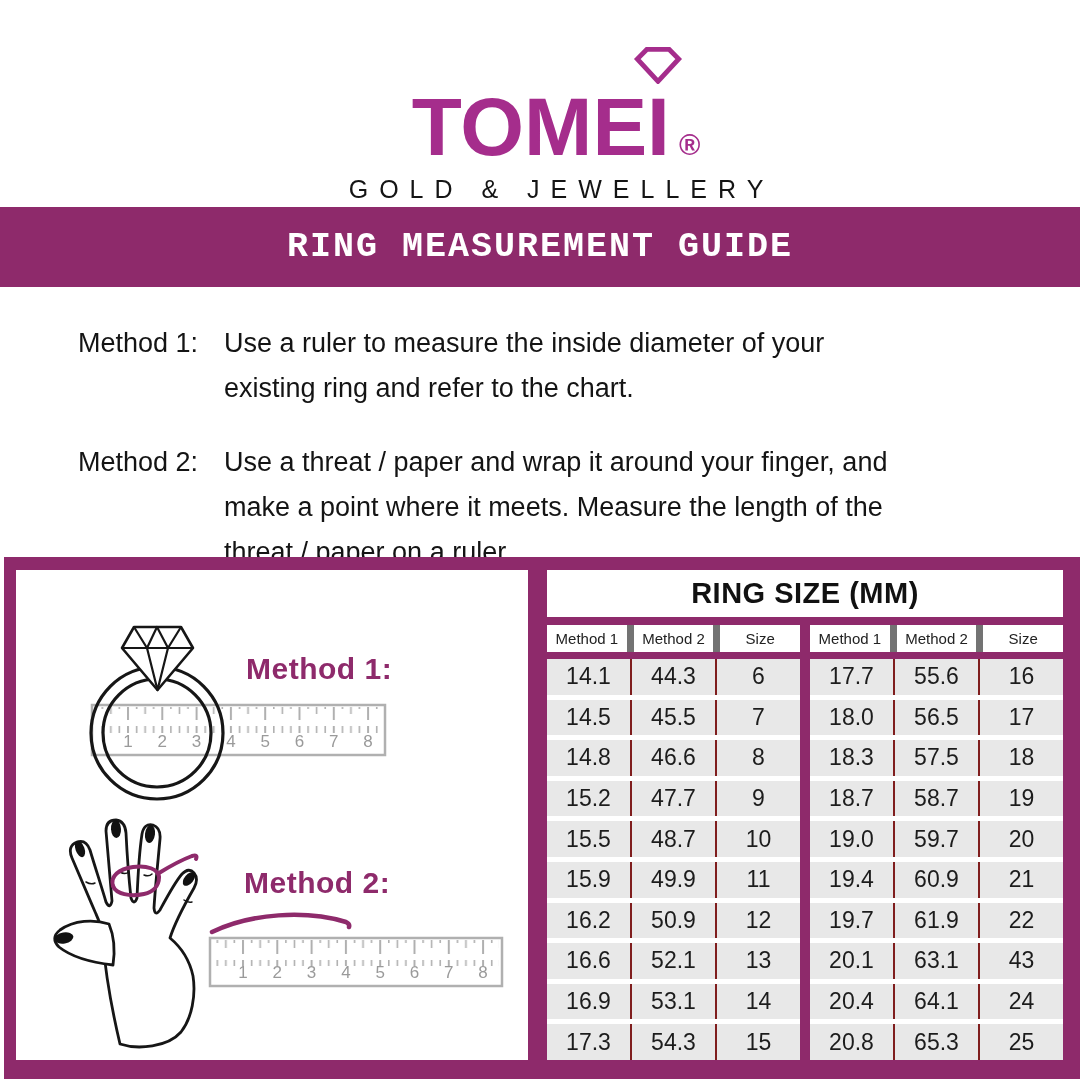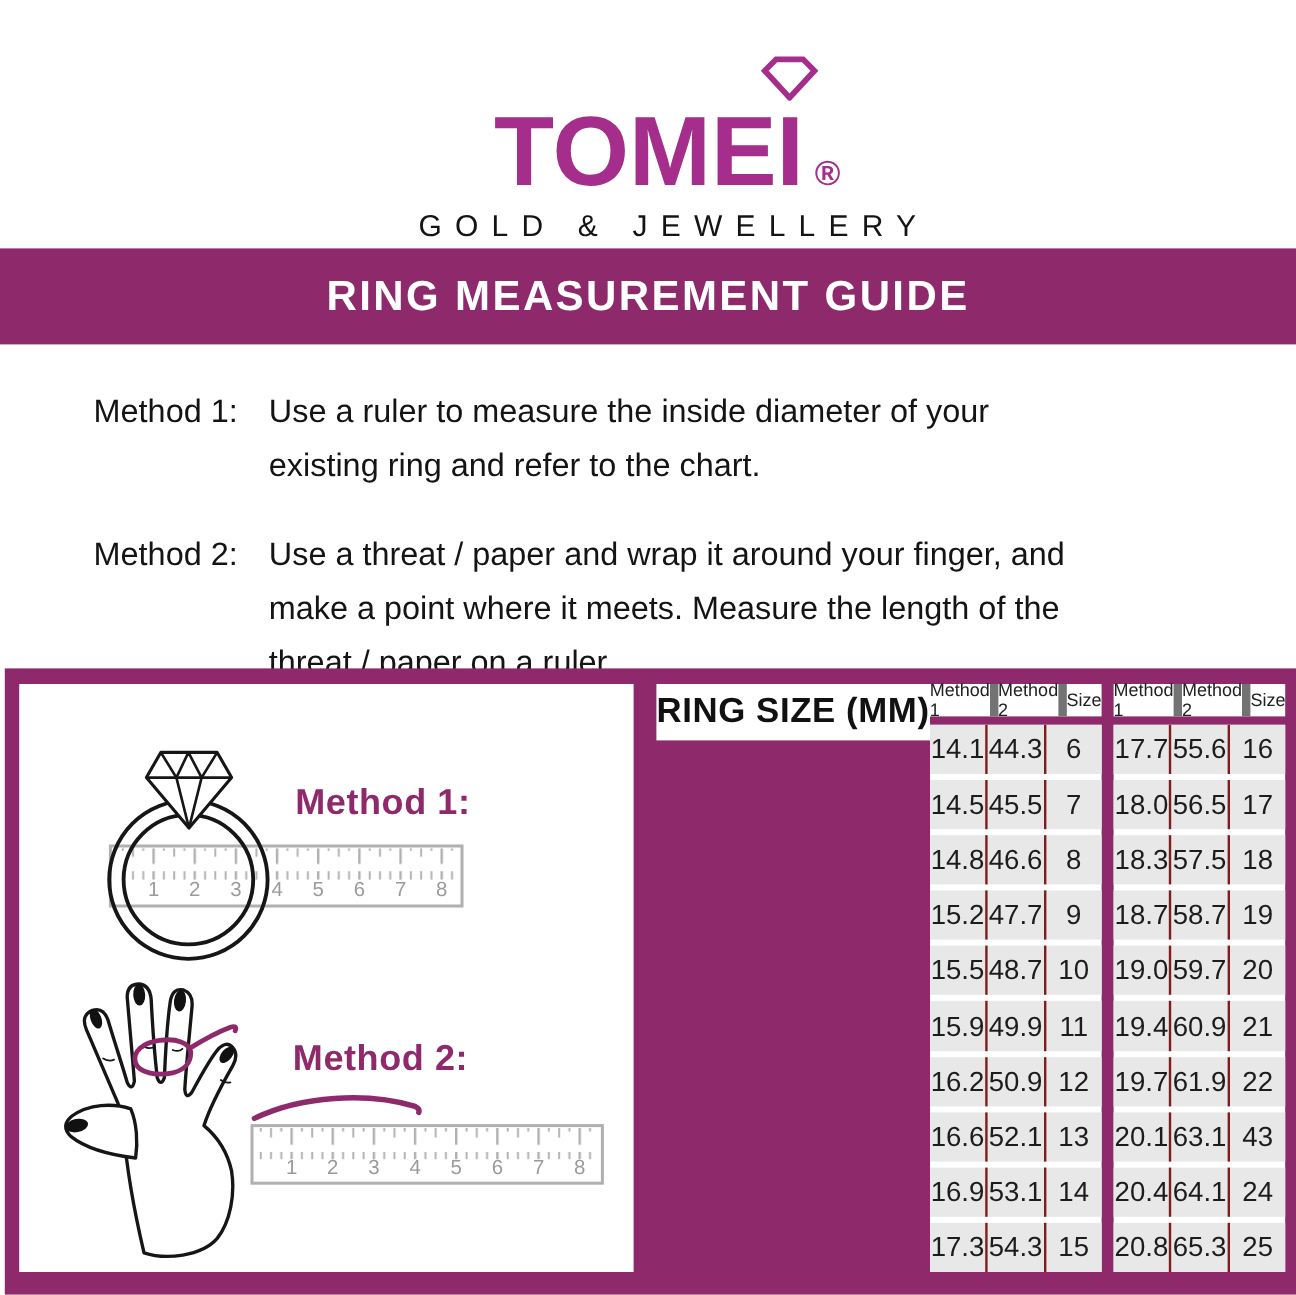--- a/index.html
+++ b/index.html
@@ -19,39 +19,39 @@
   .logo-block{position:absolute;top:46px;left:16px;width:100%;text-align:center;}
   .brand-line{position:relative;display:inline-block;padding-top:40px;line-height:1;}
   .brand{font-size:82px;font-weight:700;color:var(--brand);letter-spacing:0;}
   .reg{font-size:29px;font-weight:700;color:var(--brand);margin-left:9px;}
   .diamond-svg{position:absolute;top:0;right:14px;}
   .tagline{margin-top:7px;font-size:25px;letter-spacing:11px;padding-left:11px;color:#141414;font-weight:400;}
 
   
   .banner{position:absolute;top:207px;left:0;width:100%;height:80px;background:var(--purple);
     display:flex;align-items:center;justify-content:center;}
-  .banner-title{color:#fff;font-size:35px;font-weight:700;letter-spacing:2px;}
+  .banner-title{color:#fff;font-size:35px;font-weight:700;letter-spacing:2px;font-family:Liberation Mono, monospace;}
 
   
   .methods{position:absolute;top:321px;left:78px;right:24px;font-size:27px;}
   .method{display:flex;margin-bottom:29px;}
   .m-col-label{width:146px;flex:none;line-height:45px;}
   .m-col-text{white-space:pre-line;line-height:45px;}
 
   
   .bottom{position:absolute;top:557px;left:4px;right:0;bottom:0;background:var(--purple);
     padding:13px 17px 19px 12px;display:flex;gap:19px;}
   .panel{background:#fff;width:512px;flex:none;position:relative;}
   .panel svg{display:block;}
   .m-label{position:absolute;color:var(--purple);font-weight:700;font-size:30px;letter-spacing:0.5px;}
   .m1-pos{left:230px;top:82px;}
   .m2-pos{left:228px;top:296px;}
 
   
-  .table-area{flex:1;display:flex;min-width:0;border-radius:27px;}
+  .table-area{flex:1;display:flex;flex-direction:column;min-width:0;border-radius:27px;}
   .table-title{background:#fff;height:47px;flex:none;display:flex;align-items:center;justify-content:center;
     font-size:29px;font-weight:600;letter-spacing:0.5px;color:#111;margin-bottom:8px;}
   .groups{display:flex;gap:10px;flex:1;min-height:0;}
   .tgroup{flex:1;display:flex;flex-direction:column;min-width:0;}
   .thead{display:flex;background:#fff;height:27px;flex:none;margin-bottom:7px;}
   .th{flex:1;display:flex;align-items:center;justify-content:center;font-size:15px;color:#222;
     border-left:7px solid #737373;}
   .th:first-child{border-left:none;}
   .tbody{flex:1;background:#fff;display:flex;flex-direction:column;gap:5px;min-height:0;}
   .tr{flex:1;display:flex;min-height:0;}

